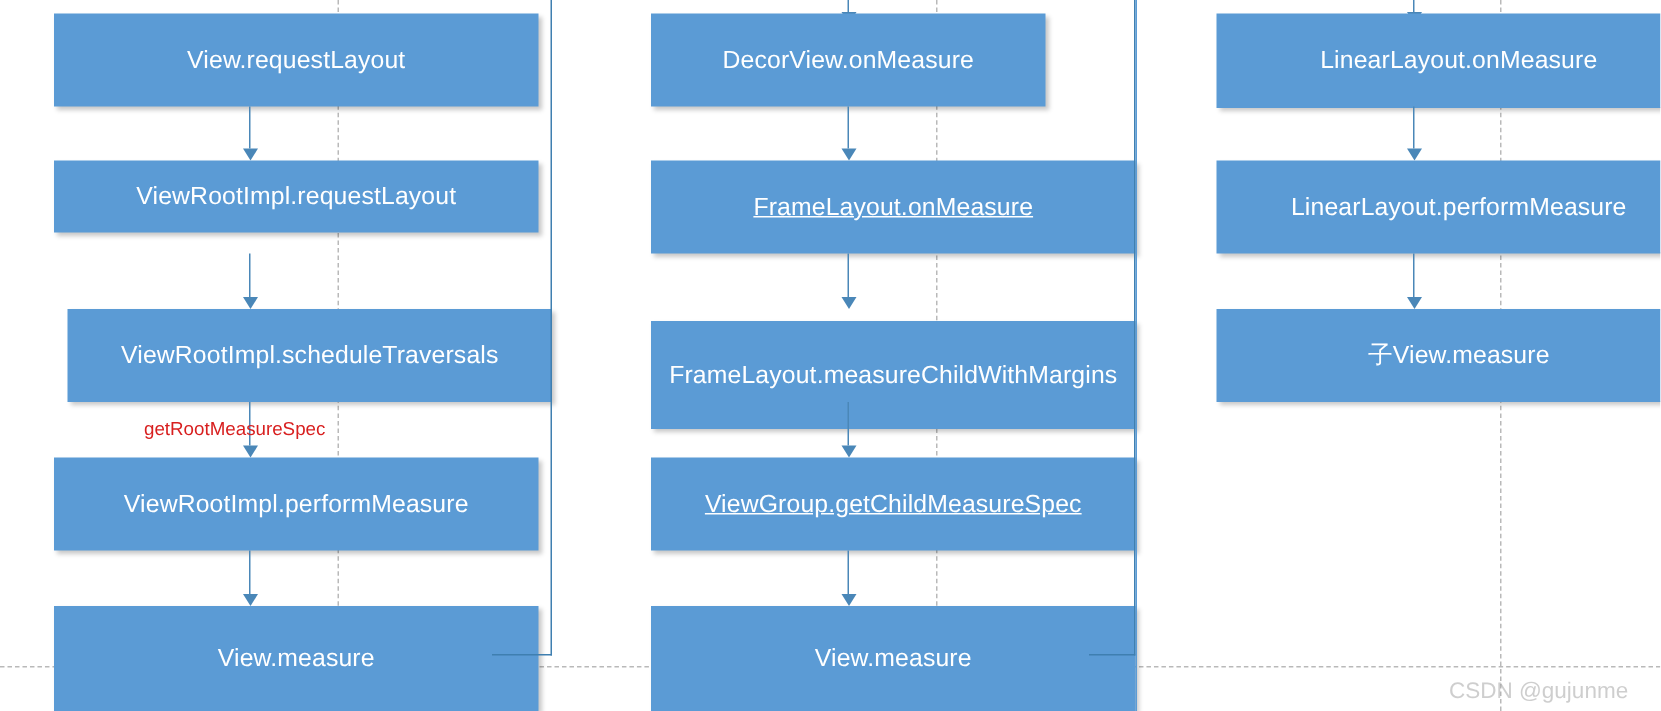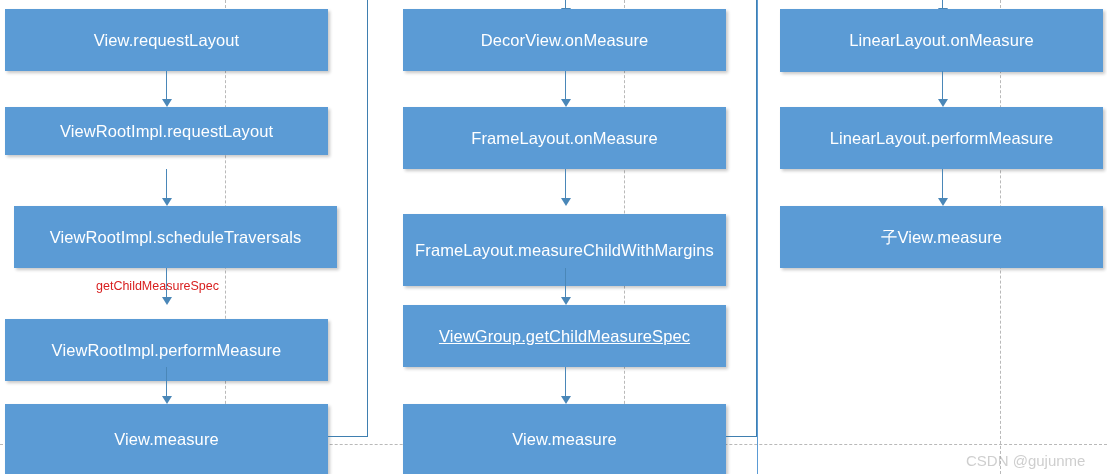--- a/index.html
+++ b/index.html
@@ -43,20 +43,21 @@
     display: flex;
     align-items: center;
     justify-content: center;
     text-align: center;
     box-sizing: border-box;
     padding: 0 6px;
     box-shadow: 2px 2px 3px rgba(0,0,0,0.22);
     letter-spacing: 0.1px;
     white-space: nowrap;
     line-height: 1.1;
+    margin-left: 31px;
   }
 
   
   .arrow {
     position: absolute;
     width: 0;
     border-left: 1.4px solid #4a87b8;
   }
   .arrow::after {
     content: "";
@@ -117,38 +118,38 @@
   <div class="arrow" style="left:166px; top:71px; height:28px;"></div>
 
   <div class="node" style="left:5px; top:107px; width:323px; height:48px;">ViewRootImpl.requestLayout</div>
 
   <div class="arrow" style="left:166px; top:169px; height:29px;"></div>
 
   <div class="node" style="left:14px; top:206px; width:323px; height:62px;">ViewRootImpl.scheduleTraversals</div>
 
   <div class="arrow" style="left:166px; top:268px; height:29px;"></div>
 
-  <div class="label-red" style="left:96px; top:279px;">getChildMeasureSpec</div>
+  <div class="label-red" style="left:96px; top:279px;">getRootMeasureSpec</div>
 
-  <div class="node" style="left:5px; top:319px; width:323px; height:62px;">ViewRootImpl.performMeasure</div>
+  <div class="node" style="left:5px; top:305px; width:323px; height:62px;">ViewRootImpl.performMeasure</div>
 
   <div class="arrow" style="left:166px; top:367px; height:29px;"></div>
 
   <div class="node" style="left:5px; top:404px; width:323px; height:70px;">View.measure</div>
 
   <div class="elbow" style="left:328px; top:0px; width:40px; height:437px; border-top:none;"></div>
   <div class="elbow" style="left:328px; top:436px; width:40px; height:2px; border-right:none;"></div>
 
   <div class="arrow" style="left:565px; top:-14px; height:22px;"></div>
 
-  <div class="node" style="left:403px; top:9px; width:323px; height:62px;">DecorView.onMeasure</div>
+  <div class="node" style="left:403px; top:9px; width:263px; height:62px;">DecorView.onMeasure</div>
 
   <div class="arrow" style="left:565px; top:71px; height:28px;"></div>
 
-  <div class="node" style="left:403px; top:107px; width:323px; height:62px;">FrameLayout.onMeasure</div>
+  <div class="node" style="left:403px; top:107px; width:323px; height:62px;text-decoration:underline;">FrameLayout.onMeasure</div>
 
   <div class="arrow" style="left:565px; top:169px; height:29px;"></div>
 
   <div class="node" style="left:403px; top:214px; width:323px; height:72px;">FrameLayout.measureChildWithMargins</div>
 
   <div class="arrow" style="left:565px; top:268px; height:29px;"></div>
 
   <div class="node" style="left:403px; top:305px; width:323px; height:62px;text-decoration:underline;">ViewGroup.getChildMeasureSpec</div>
 
   <div class="arrow" style="left:565px; top:367px; height:29px;"></div>

